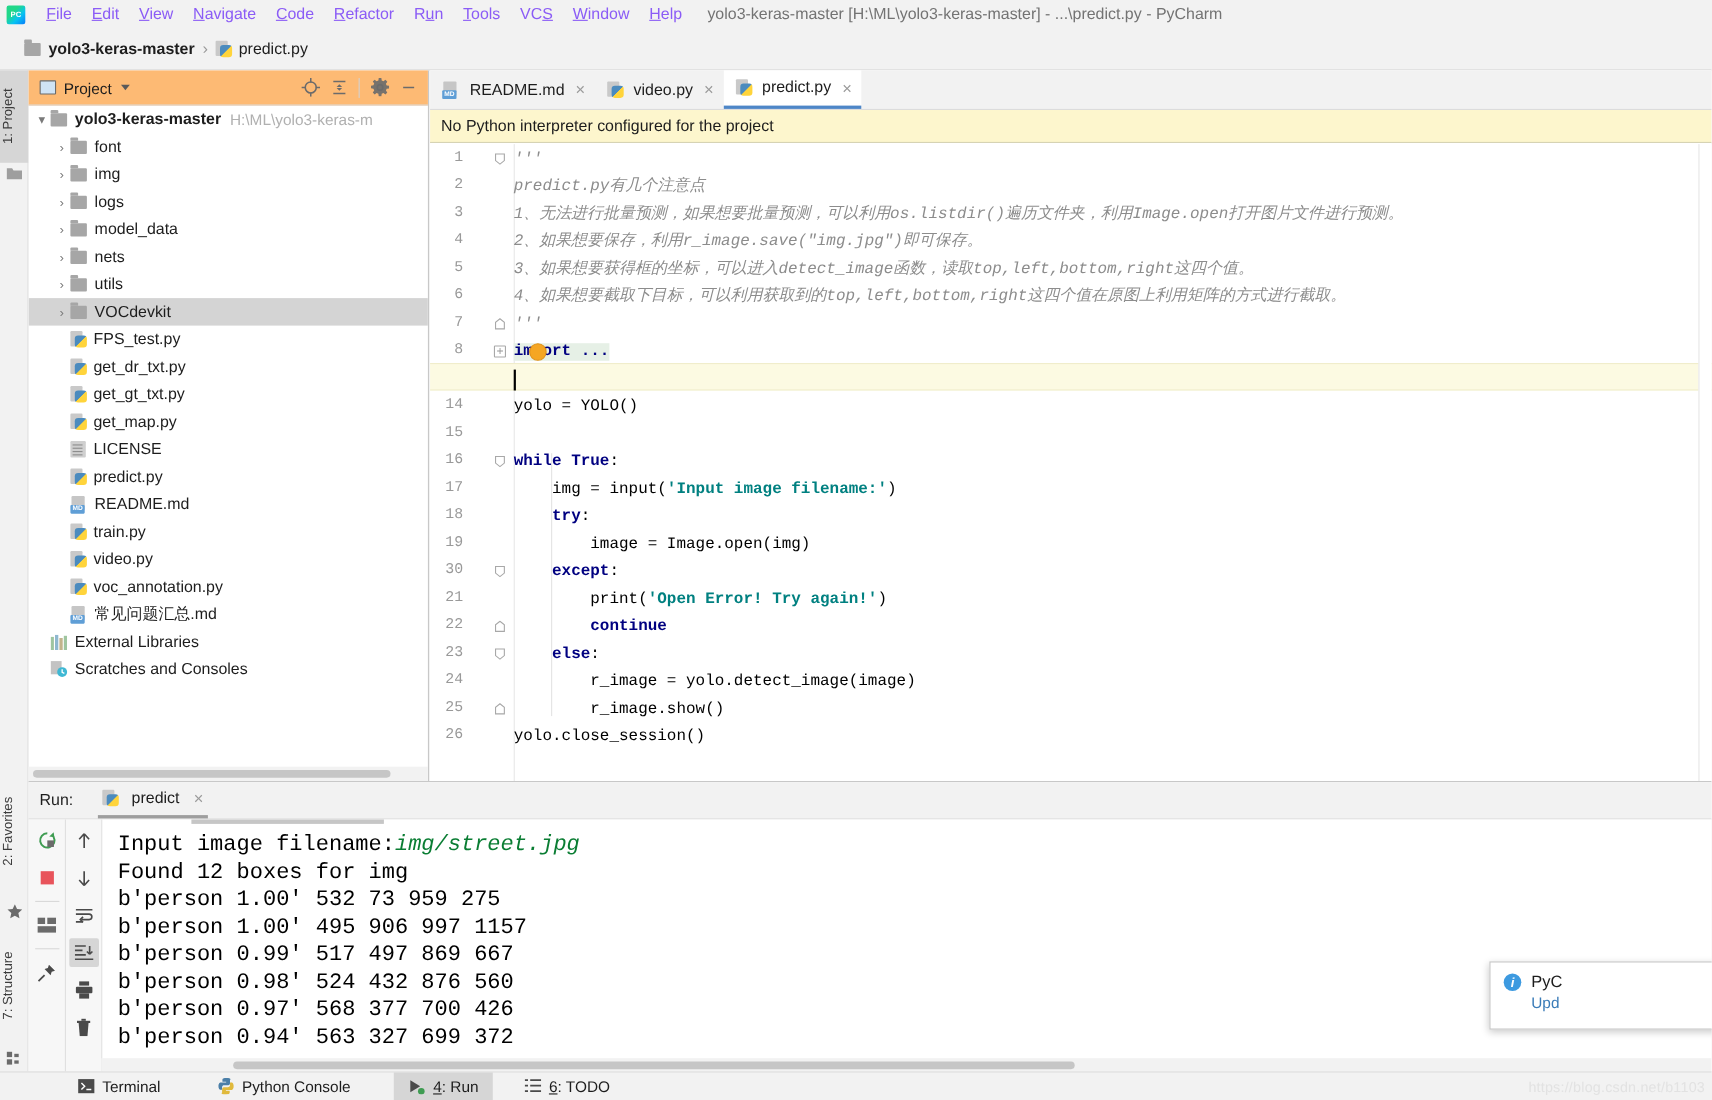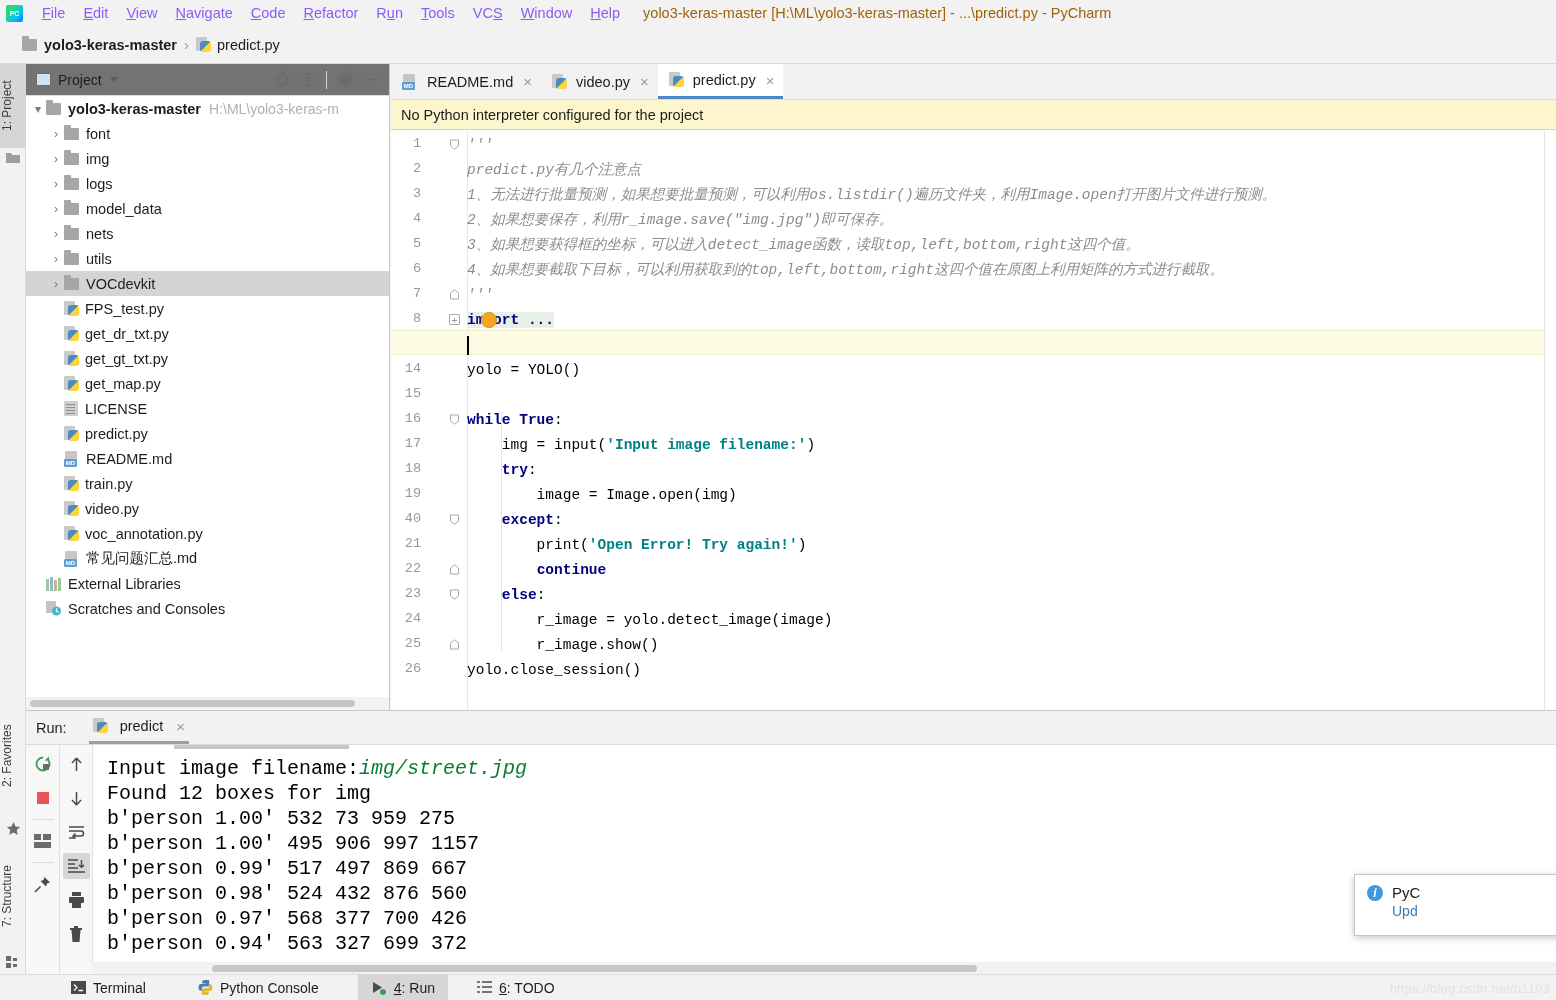--- a/index.html
+++ b/index.html
@@ -27,21 +27,21 @@
   .app-logo::after {
     content: "PC"; position: absolute; left: 0; top: 0; right: 0; bottom: 0;
     color: #fff; font-size: 7px; font-weight: bold;
     display: flex; align-items: center; justify-content: center;
   }
   .menu-item {
     padding: 3px 9px; font-size: 14.5px; color: #8b5cf6; white-space: nowrap;
   }
   .menu-item u { text-decoration: underline; }
   .win-title {
-    margin-left: 14px; font-size: 14.5px; color: #a16207; white-space: nowrap;
+    margin-left: 14px; font-size: 14.5px; color: #737373; white-space: nowrap;
   }
 
   
   .navbar {
     position: absolute; left: 0; top: 26px; width: 1556px; height: 38px;
     background: #f2f2f2; display: flex; align-items: center;
     border-bottom: 1px solid #dcdcdc;
   }
   .crumb { display: flex; align-items: center; padding-left: 22px; }
   .crumb-sep { color: #9a9a9a; margin: 0 7px; font-size: 15px; }
@@ -102,21 +102,21 @@
   }
   .rail-btn.sel { background: #d6d6d6; }
   .rail-ico { position: absolute; left: 6px; width: 14px; height: 12px; }
 
   
   .project {
     position: absolute; left: 26px; top: 64px; width: 364px; height: 646px;
     background: #fff; border-right: 1px solid #c8c8c8;
   }
   .proj-head {
-    height: 32px; background: #737373; border-bottom: 1px solid #dcdcdc;
+    height: 32px; background: #fdba74; border-bottom: 1px solid #dcdcdc;
     display: flex; align-items: center; padding: 0 6px;
   }
   .proj-head-icon {
     width: 15px; height: 13px; border: 1.6px solid #6b6b6b; margin: 0 7px 0 4px;
     background: #cfe3f5; border-radius: 1px; flex: 0 0 auto;
   }
   .proj-title { font-size: 14px; }
   .caret-down {
     width: 0; height: 0; border-left: 4.5px solid transparent;
     border-right: 4.5px solid transparent; border-top: 5px solid #5a5a5a;
@@ -554,21 +554,21 @@
           <div class="gutter-line" style="top: 255px;">15</div>
           <div class="gutter-line" style="top: 280px;">16</div>
           <div class="fold" style="top: 283px;">
             <svg width="11" height="11" viewBox="0 0 11 11">
               <path d="M1.5 1h8v6l-4 3.2L1.5 7z" fill="#fff" stroke="#a8a8a8"></path>
             </svg>
           </div>
           <div class="gutter-line" style="top: 305px;">17</div>
           <div class="gutter-line" style="top: 330px;">18</div>
           <div class="gutter-line" style="top: 355px;">19</div>
-          <div class="gutter-line" style="top: 380px;">40</div>
+          <div class="gutter-line" style="top: 380px;">30</div>
           <div class="fold" style="top: 383px;">
             <svg width="11" height="11" viewBox="0 0 11 11">
               <path d="M1.5 1h8v6l-4 3.2L1.5 7z" fill="#fff" stroke="#a8a8a8"></path>
             </svg>
           </div>
           <div class="gutter-line" style="top: 405px;">21</div>
           <div class="gutter-line" style="top: 430px;">22</div>
           <div class="fold" style="top: 433px;">
             <svg width="11" height="11" viewBox="0 0 11 11">
               <path d="M1.5 10h8V4l-4-3.2L1.5 4z" fill="#fff" stroke="#a8a8a8"></path>

